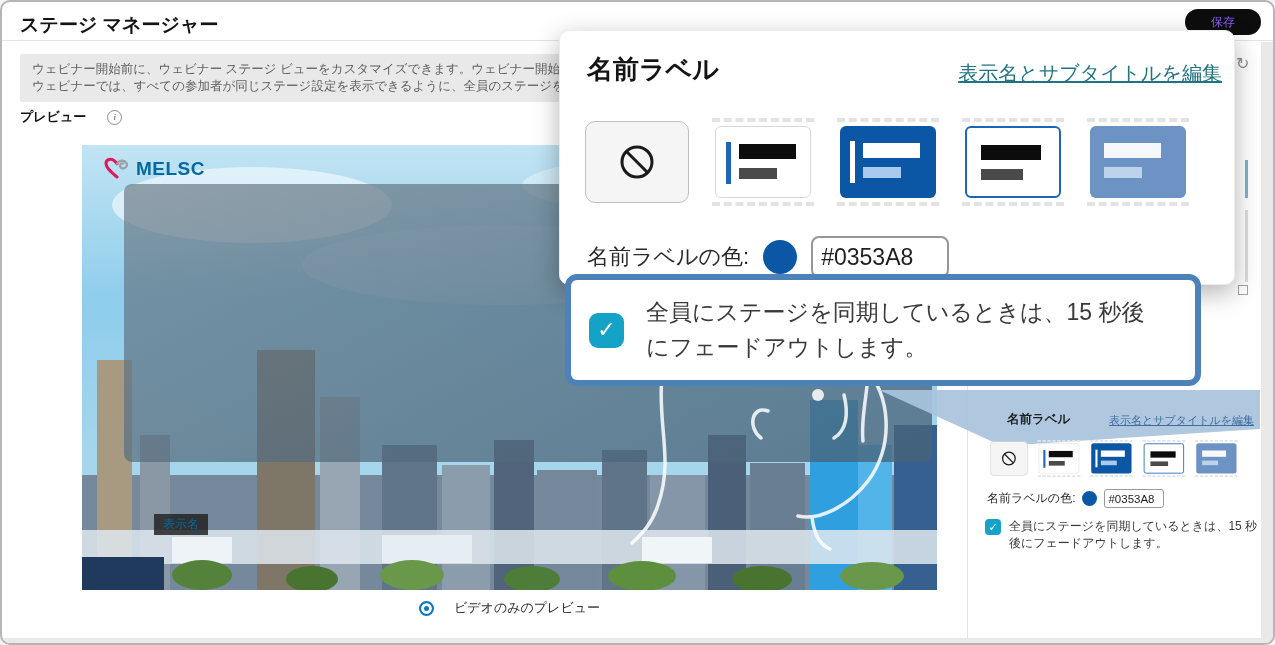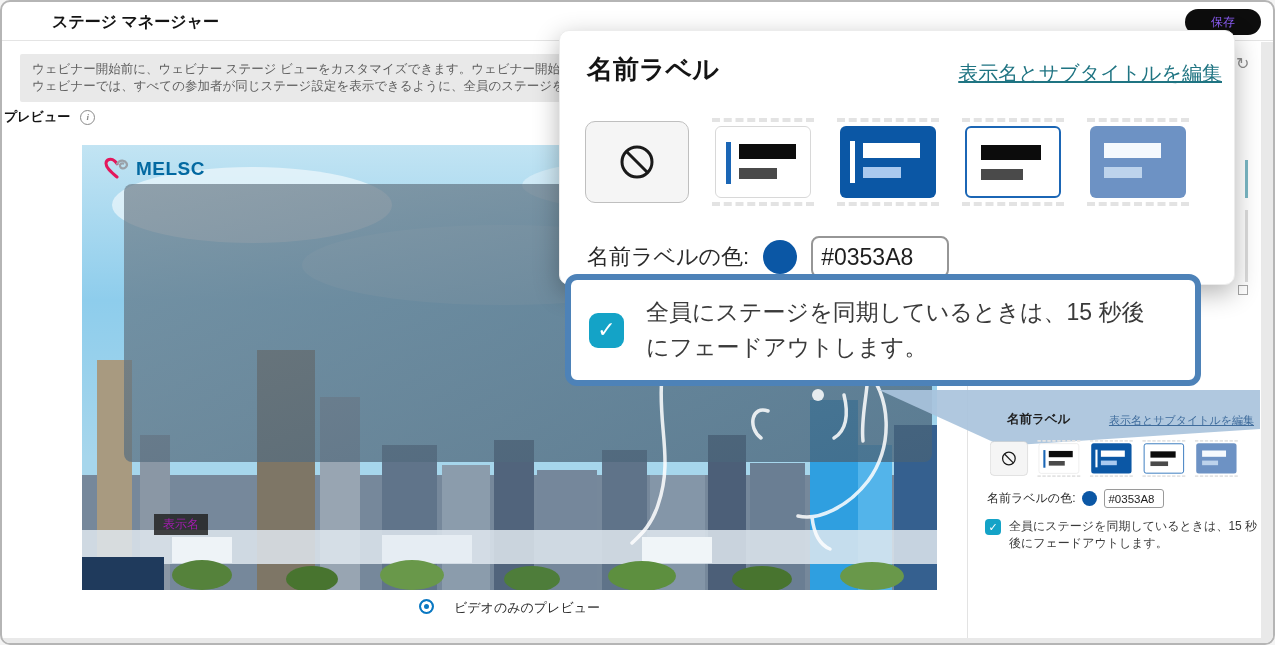--- a/index.html
+++ b/index.html
@@ -1,39 +1,39 @@
 <!DOCTYPE html>
 <html><head>
 <meta charset="utf-8">
 <style>
   html,body{margin:0;padding:0;background:#f4f4f4;font-family:"Liberation Sans","DejaVu Sans",sans-serif;}
   .frame{position:relative;width:1271px;height:641px;margin:0 auto;background:#fff;border:2px solid #b5b5b5;border-radius:10px;overflow:hidden;}
   .abs{position:absolute;}
 
   
-  .hdr-title{left:18px;top:10px;font-size:16px;font-weight:bold;color:#141414;margin-left:32px;}
+  .hdr-title{left:18px;top:10px;font-size:19px;font-weight:bold;color:#141414;}
   .save-btn{right:12px;top:7px;height:26px;padding:0 26px;background:#0d0d0d;color:#8b5cf6;border:none;border-radius:14px;font-size:12px;cursor:pointer;font-family:inherit;}
   .hdr-line{left:0;top:38px;width:100%;height:1px;background:#e4e4e4;}
 
   
   .banner{left:18px;top:52px;width:1239px;height:48px;background:#e9e9e9;border-radius:2px;padding:7px 12px;box-sizing:border-box;color:#5e5e5e;font-size:12.5px;line-height:17px;overflow:hidden;white-space:nowrap;}
-  .prev-label{left:2px;top:106px;font-size:13px;font-weight:bold;color:#141414;display:flex;align-items:center;gap:10px;}
+  .prev-label{left:18px;top:106px;font-size:13px;font-weight:bold;color:#141414;display:flex;align-items:center;gap:21px;}
   .info-ic{display:inline-flex;width:13px;height:13px;border:1px solid #8a8a8a;border-radius:50%;color:#8a8a8a;font-size:9px;align-items:center;justify-content:center;font-family:"Liberation Serif",serif;font-style:italic;}
 
   
   .preview{left:80px;top:143px;width:855px;height:445px;overflow:hidden;background:#9fd2ec;z-index:1;}
   .logo{left:22px;top:12px;display:flex;align-items:center;gap:6px;z-index:3;}
   .logo-text{font-size:19px;font-weight:800;color:#0369a1;letter-spacing:.5px;}
   .glass{left:42px;top:39px;width:808px;height:278px;border-radius:8px;background:linear-gradient(160deg,rgba(110,126,138,.70),rgba(70,98,120,.78));z-index:2;}
-  .nametag{left:72px;top:369px;background:rgba(35,35,35,.85);color:#a21caf;font-size:12px;padding:2px 9px;z-index:3;text-align:center;}
+  .nametag{left:72px;top:369px;background:rgba(35,35,35,.85);color:#0369a1;font-size:12px;padding:2px 9px;z-index:3;text-align:center;}
   .facesvg{left:480px;top:100px;z-index:3;opacity:.85;}
 
   
   .radio-row{left:80px;top:597px;width:855px;display:flex;justify-content:center;gap:46px;z-index:2;}
-  .radio-item{display:flex;align-items:flex-start;gap:20px;font-size:13px;color:#2c2c2c;cursor:pointer;}
+  .radio-item{display:flex;align-items:center;gap:20px;font-size:13px;color:#2c2c2c;cursor:pointer;}
   .rb{width:15px;height:15px;border-radius:50%;box-sizing:border-box;}
   .rb.on{background:#0a78c2;border:2px solid #0a78c2;box-shadow:inset 0 0 0 3px #fff;}
   .rb.off{background:#fff;border:2px solid #8f8f8f;}
 
   
   .sidebar{left:965px;top:40px;width:293px;height:596px;background:#fff;border-left:1px solid #e3e3e3;z-index:2;}
   .gutter-r{left:1259px;top:40px;width:12px;height:601px;background:#e9e9e9;z-index:0;}
   .gutter-b{left:0;top:636px;width:1259px;height:8px;background:#e9e9e9;z-index:3;}
   .refresh{left:1234px;top:52px;font-size:16px;color:#8d8d8d;z-index:3;cursor:pointer;}
   .sb-thumb{left:1243px;top:158px;width:3px;height:38px;background:#7ab7c4;z-index:3;}

